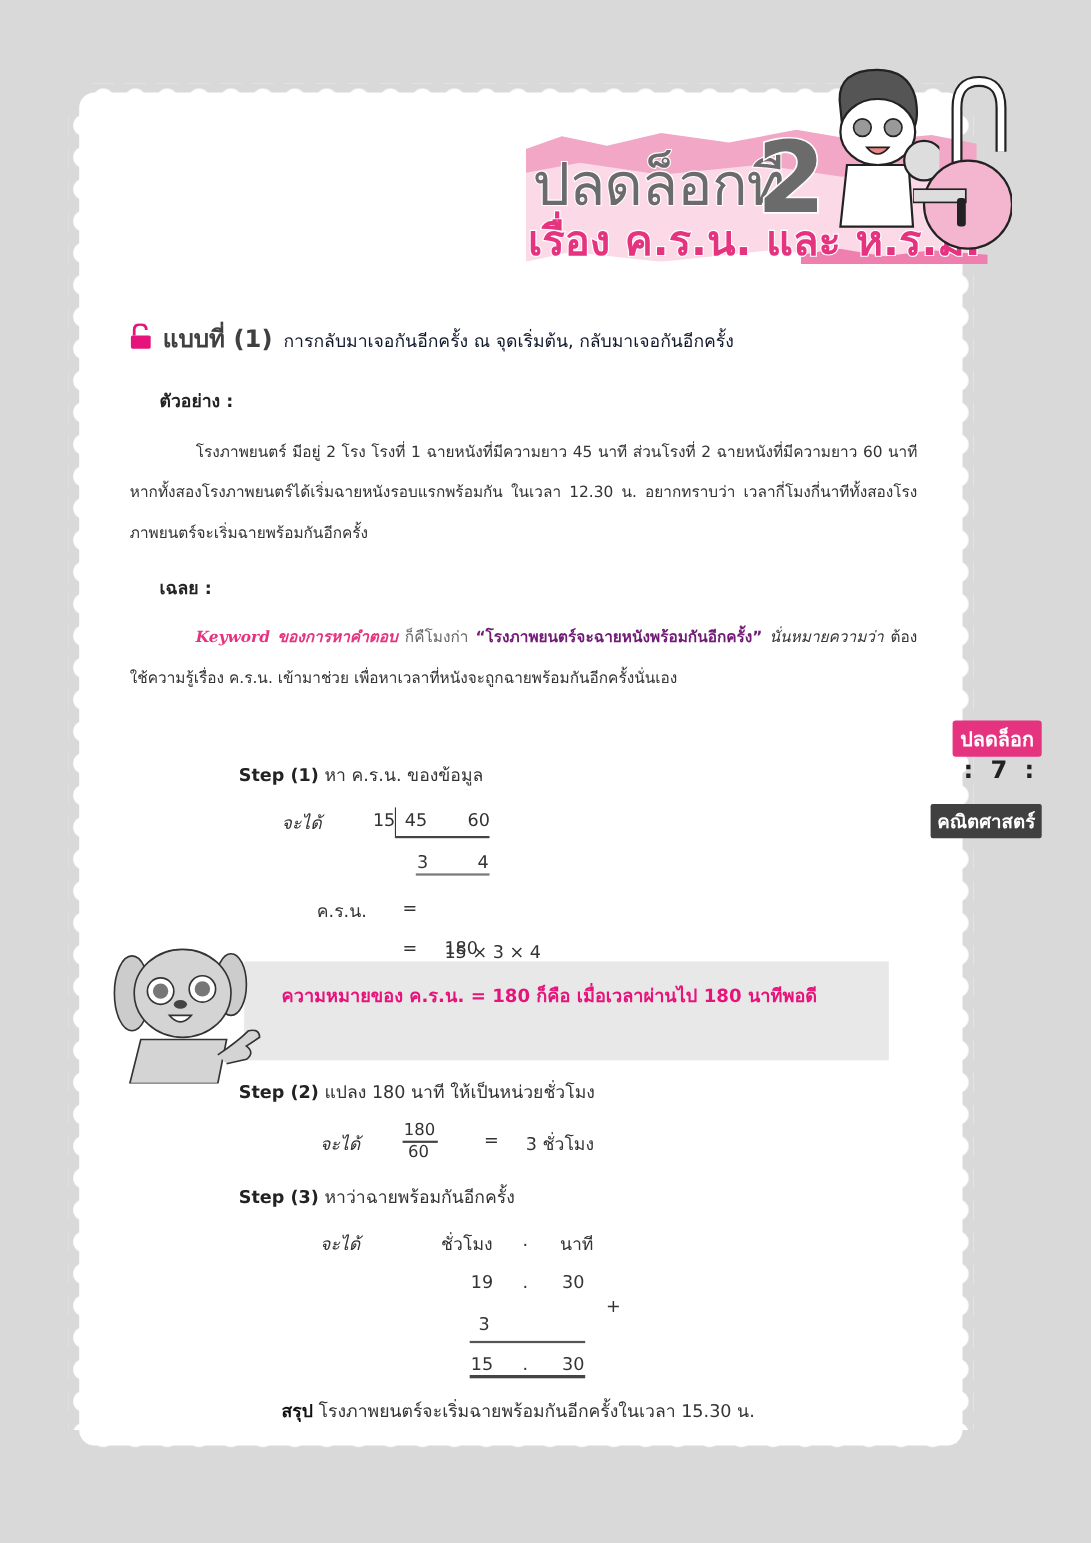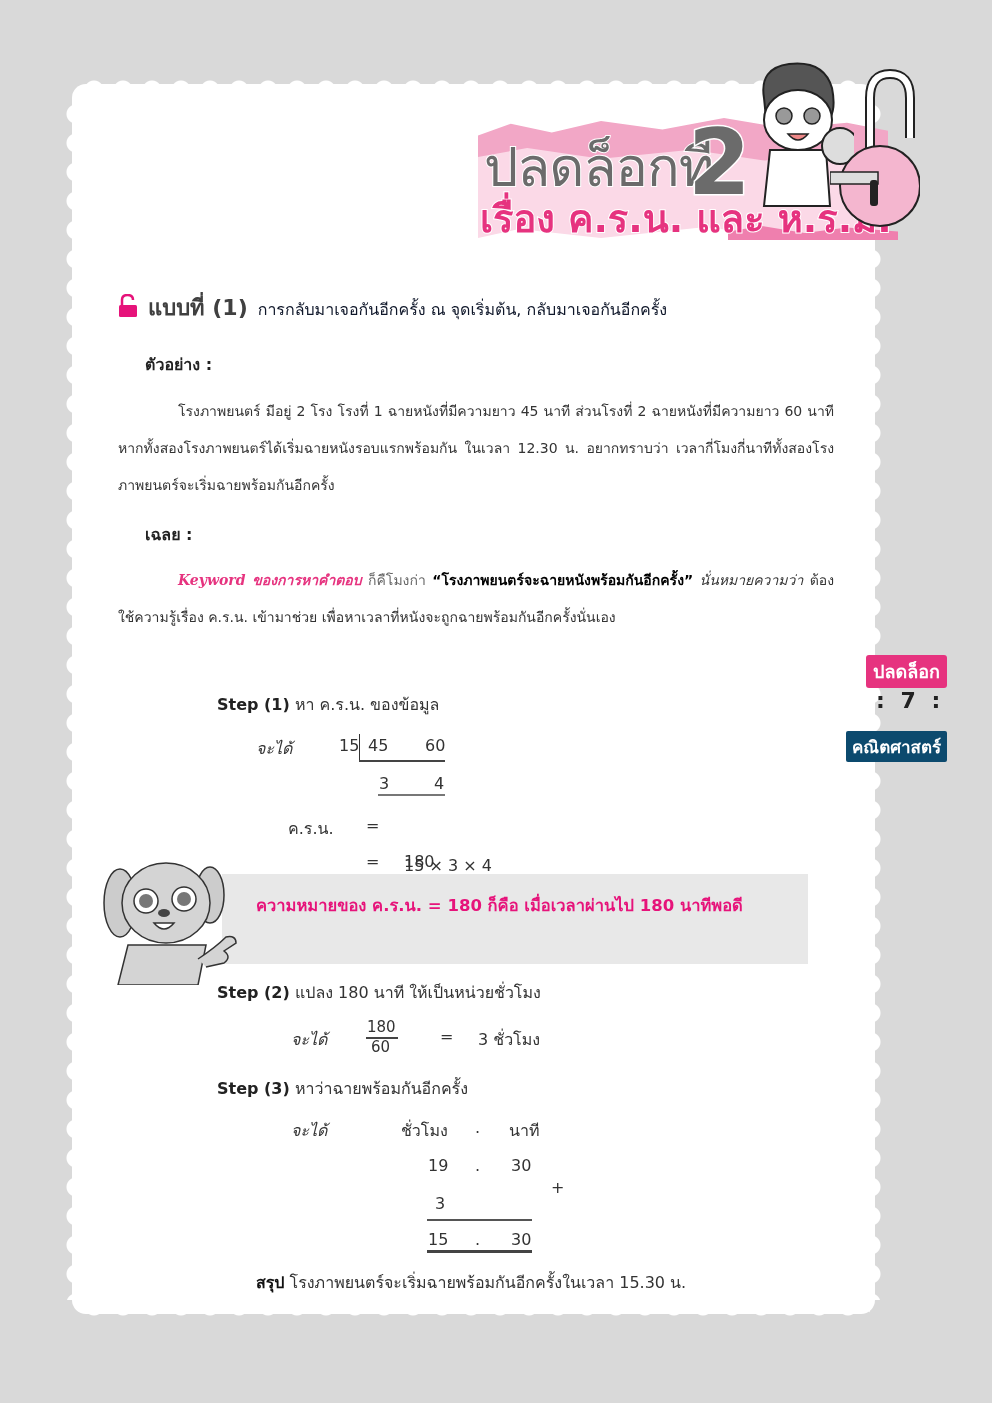--- a/index.html
+++ b/index.html
@@ -62,39 +62,39 @@
   .sec-desc { font-size: 16px; color: #0f172a; }
 
   .label-bold { position: absolute; font-weight: bold; font-size: 16px; color: #222; }
   .para {
     position: absolute; left: 118px; width: 716px; font-size: 14px; line-height: 37px;
     text-align: justify; color: #333;
   }
   .para .indent { display: inline-block; width: 60px; }
   .kw { color: #e6337f; font-style: italic; font-weight: bold; font-family: "DejaVu Serif", serif; }
   .gray { color: #666; }
-  .quote-bold { font-weight: bold; color: #000000; margin-top: 44px; }
+  .quote-bold { font-weight: bold; color: #701a75; margin-top: 44px; }
   .ital { font-style: italic; }
 
   .step { position: absolute; left: 217px; font-size: 16px; color: #333; white-space: nowrap; }
   .step b { font-weight: bold; color: #222; }
   .math { position: absolute; font-size: 16px; color: #333; white-space: nowrap; }
   .math-ital { font-style: italic; font-family: "DejaVu Serif", serif; }
   .hline { position: absolute; height: 2px; background: #777; }
   .vbracket { position: absolute; border-left: 1.5px solid #333; border-radius: 0 0 0 0; }
 
   .note-box {
     position: absolute; left: 222px; top: 874px; width: 586px; height: 90px; background: #e8e8e8;
   }
   .note-text { position: absolute; left: 256px; top: 888px; font-weight: bold; font-size: 16.5px; color: #e6137a; line-height: 36px; white-space: nowrap; }
   .dog { position: absolute; left: 98px; top: 855px; width: 150px; height: 130px; }
   .side-pink { position: absolute; left: 866px; top: 655px; background: #e6337f; color: #fff; font-weight: bold; font-size: 18px; padding: 2px 7px; border-radius: 3px; }
   .side-pink-tail { position: absolute; left: 886px; top: 680px; width: 0; height: 0; border-left: 6px solid transparent; border-right: 6px solid transparent; border-top: 8px solid #e6337f; }
   .side-num { position: absolute; left: 876px; top: 688px; font-weight: bold; font-size: 22px; color: #222; letter-spacing: 4px; }
-  .side-dark { position: absolute; left: 846px; top: 731px; background: #0c4a6e; color: #fff; font-weight: bold; font-size: 17px; padding: 2px 6px; border-radius: 2px; }
+  .side-dark { position: absolute; left: 846px; top: 731px; background: #404040; color: #fff; font-weight: bold; font-size: 17px; padding: 2px 6px; border-radius: 2px; }
 
   .conclusion { position: absolute; left: 256px; top: 1270px; font-size: 16px; color: #333; white-space: nowrap; }
   .conclusion b { color: #111; }
 </style>
 </head>
 <body>
 
 <div class="card"></div>
 <div class="scallop-top"></div>
 <div class="scallop-bottom"></div>

